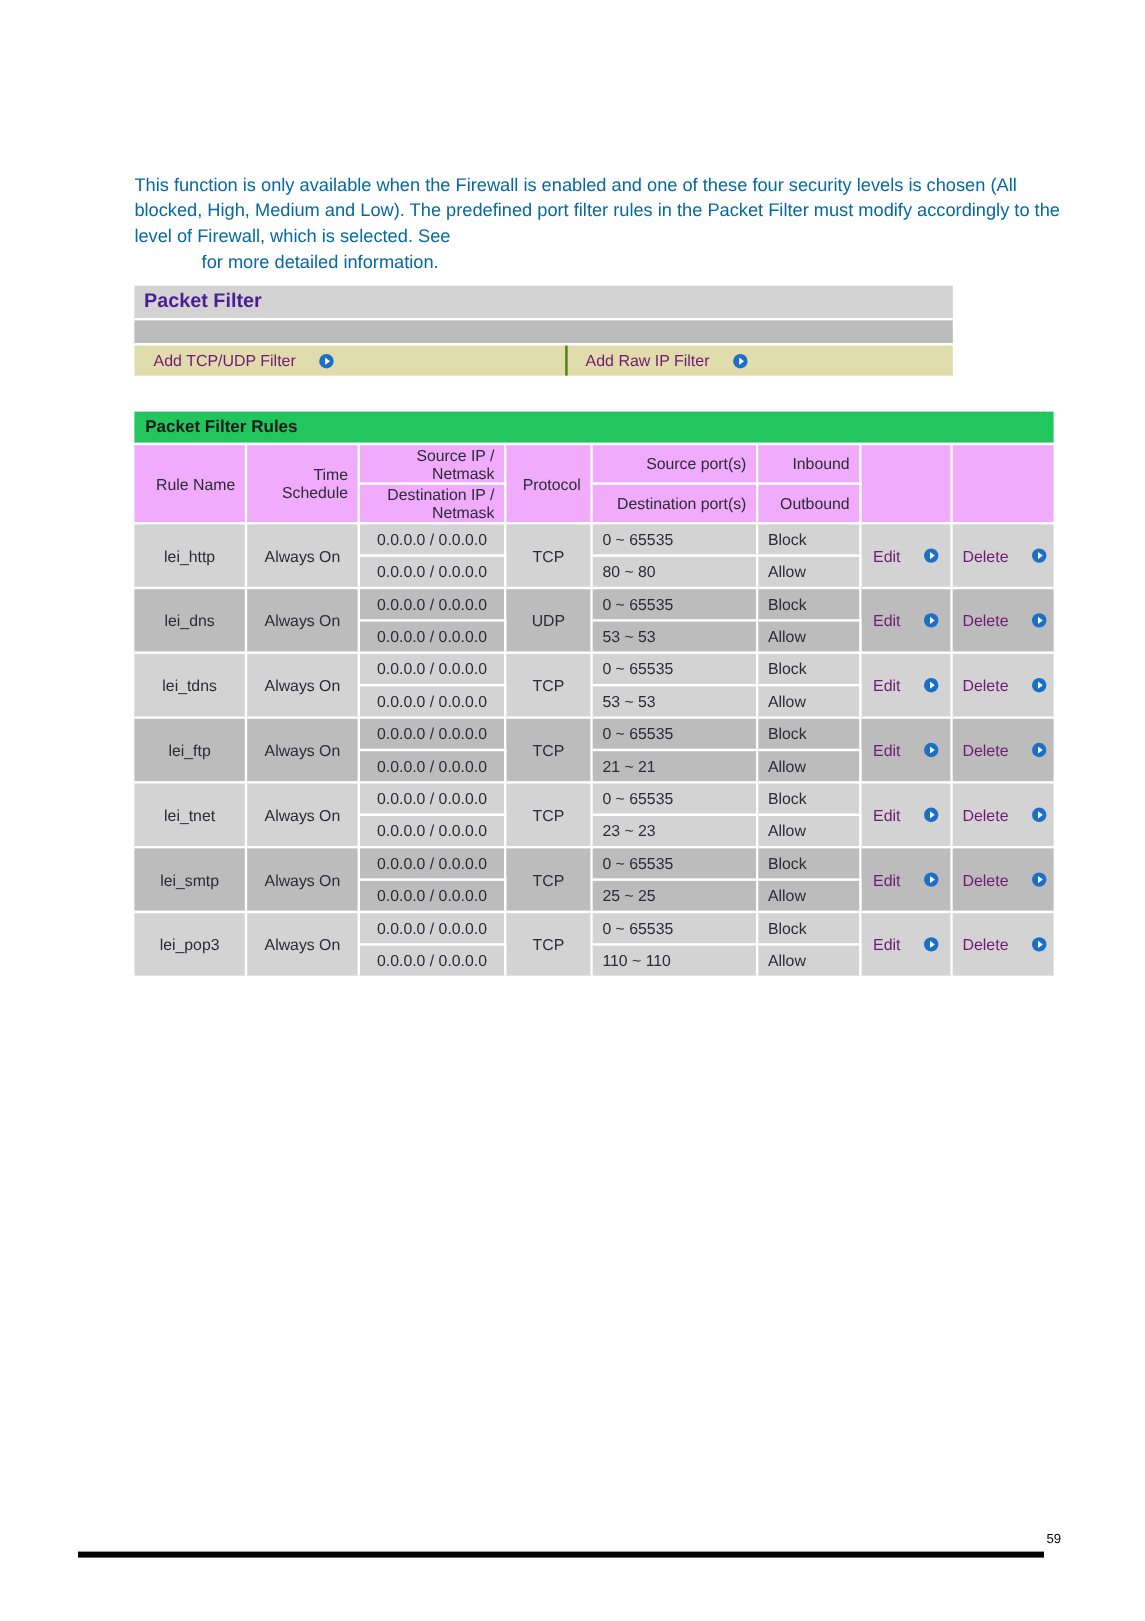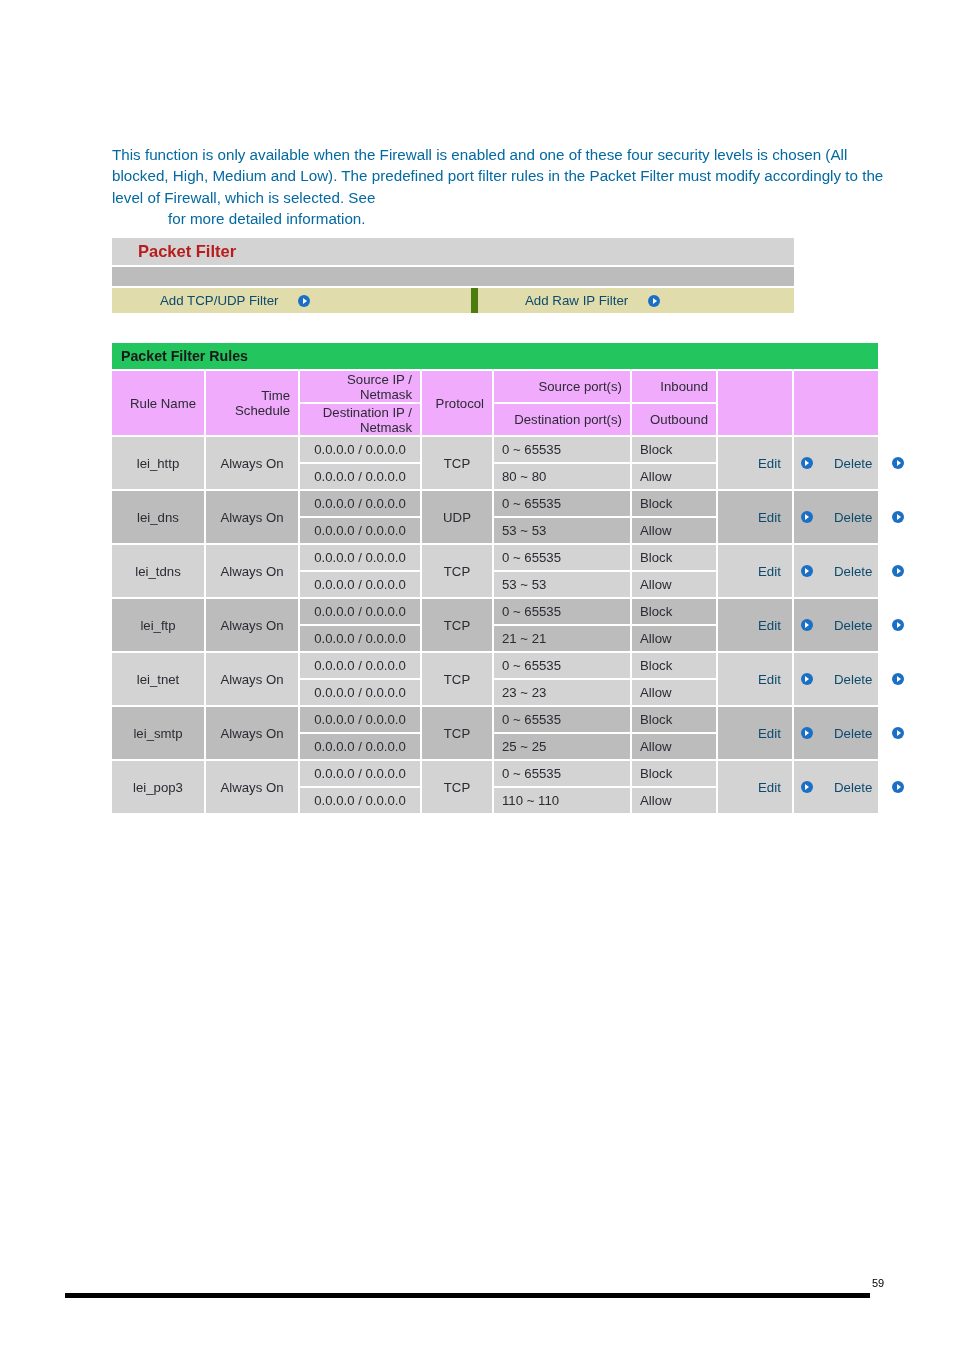--- a/index.html
+++ b/index.html
@@ -35,24 +35,24 @@
   .pf-panel {
     position: absolute;
     left: 112px;
     top: 238px;
     width: 682px;
   }
   .pf-title-bar {
     background: #d3d3d3;
     height: 27px;
     line-height: 27px;
-    padding-left: 26px;
+    padding-left: 8px;
     font-size: 16.5px;
     font-weight: bold;
-    color: #b91c1c;
+    color: #4c1d95;
     box-sizing: border-box;
   }
   .pf-subbar {
     background: #bcbcbc;
     height: 21px;
     border-top: 2px solid #ffffff;
     box-sizing: border-box;
   }
   .pf-links {
     display: flex;
@@ -62,35 +62,34 @@
   .pf-link-cell {
     background: #e0dcab;
     display: flex;
     align-items: center;
     padding-left: 16px;
     box-sizing: border-box;
   }
   .pf-link-cell.first { width: 359px; }
   .pf-link-cell.second {
     width: 323px;
-    border-left: 7px solid #4d7c0f;
+    border-left: 2px solid #4d7c0f;
     padding-left: 15px;
   }
 
   
   .blue-link {
-    color: #0c4a6e;
+    color: #701a75;
     font-size: 13.3px;
     white-space: nowrap;
     display: inline-flex;
     align-items: center;
     gap: 20px;
     cursor: pointer;
     text-decoration: none;
-    margin-left: 32px;
   }
   .arrow-icon {
     display: inline-block;
     width: 12px;
     height: 12px;
     flex: 0 0 12px;
     border-radius: 50%;
     background: #1b6fc4;
     position: relative;
   }

